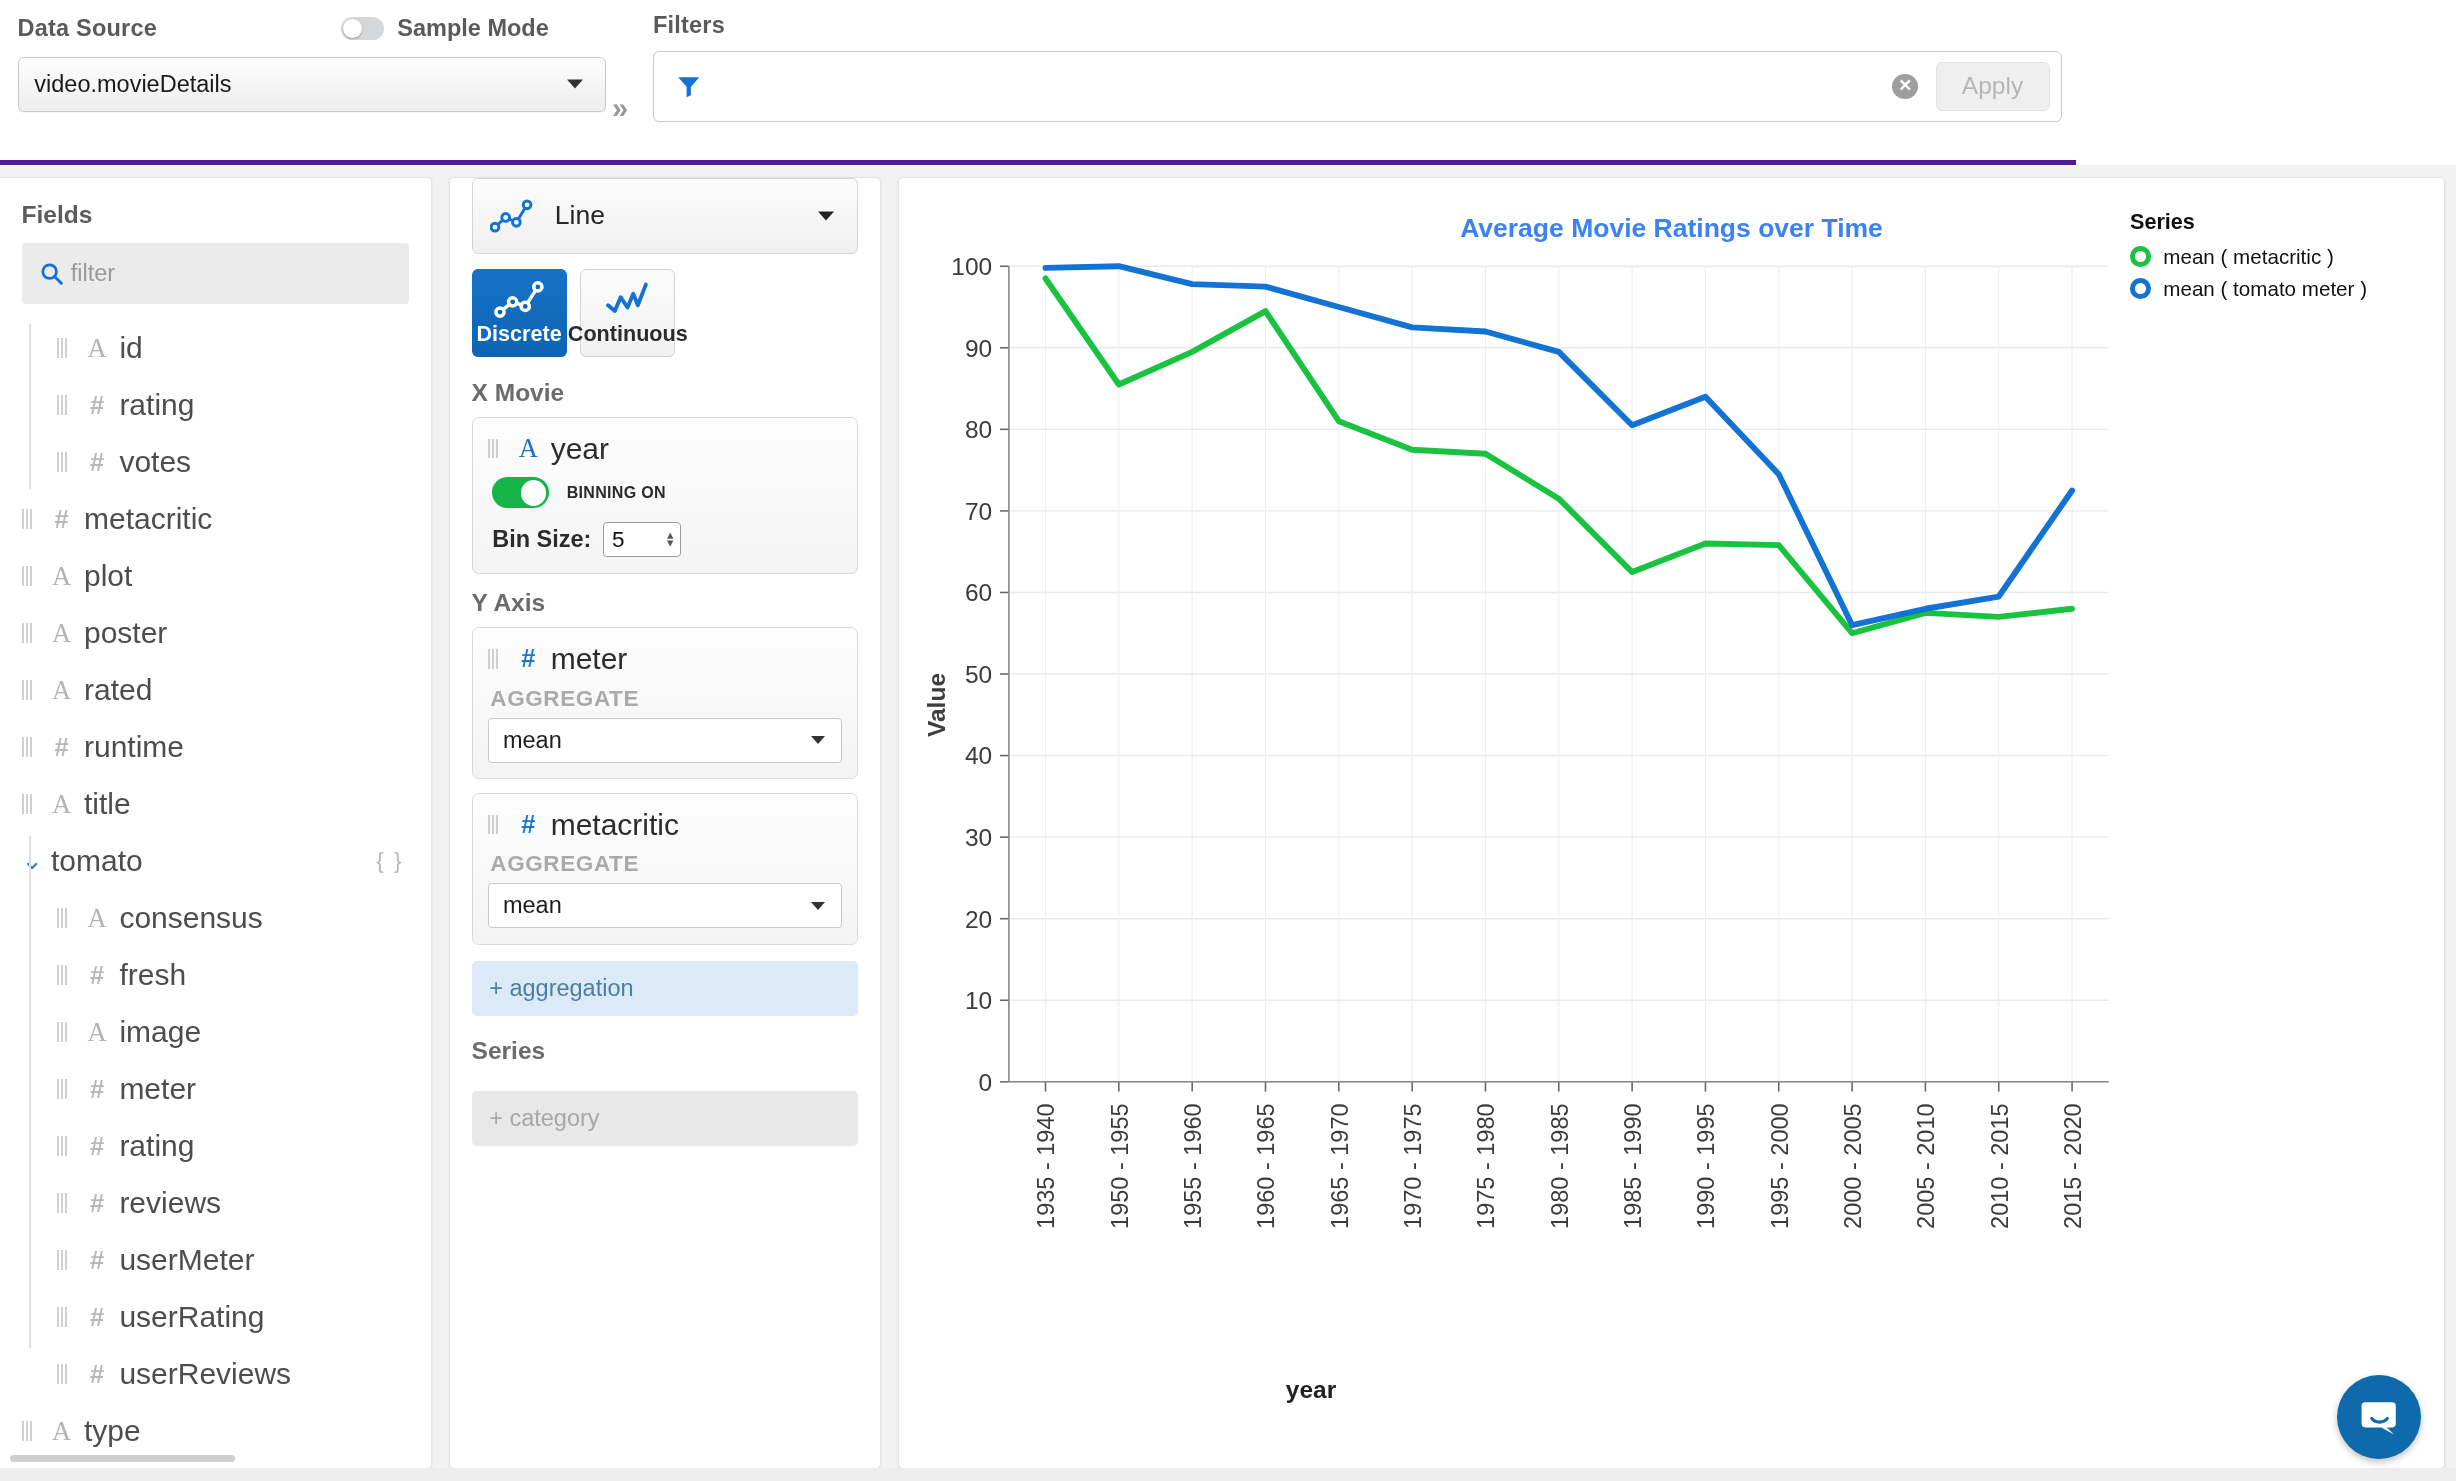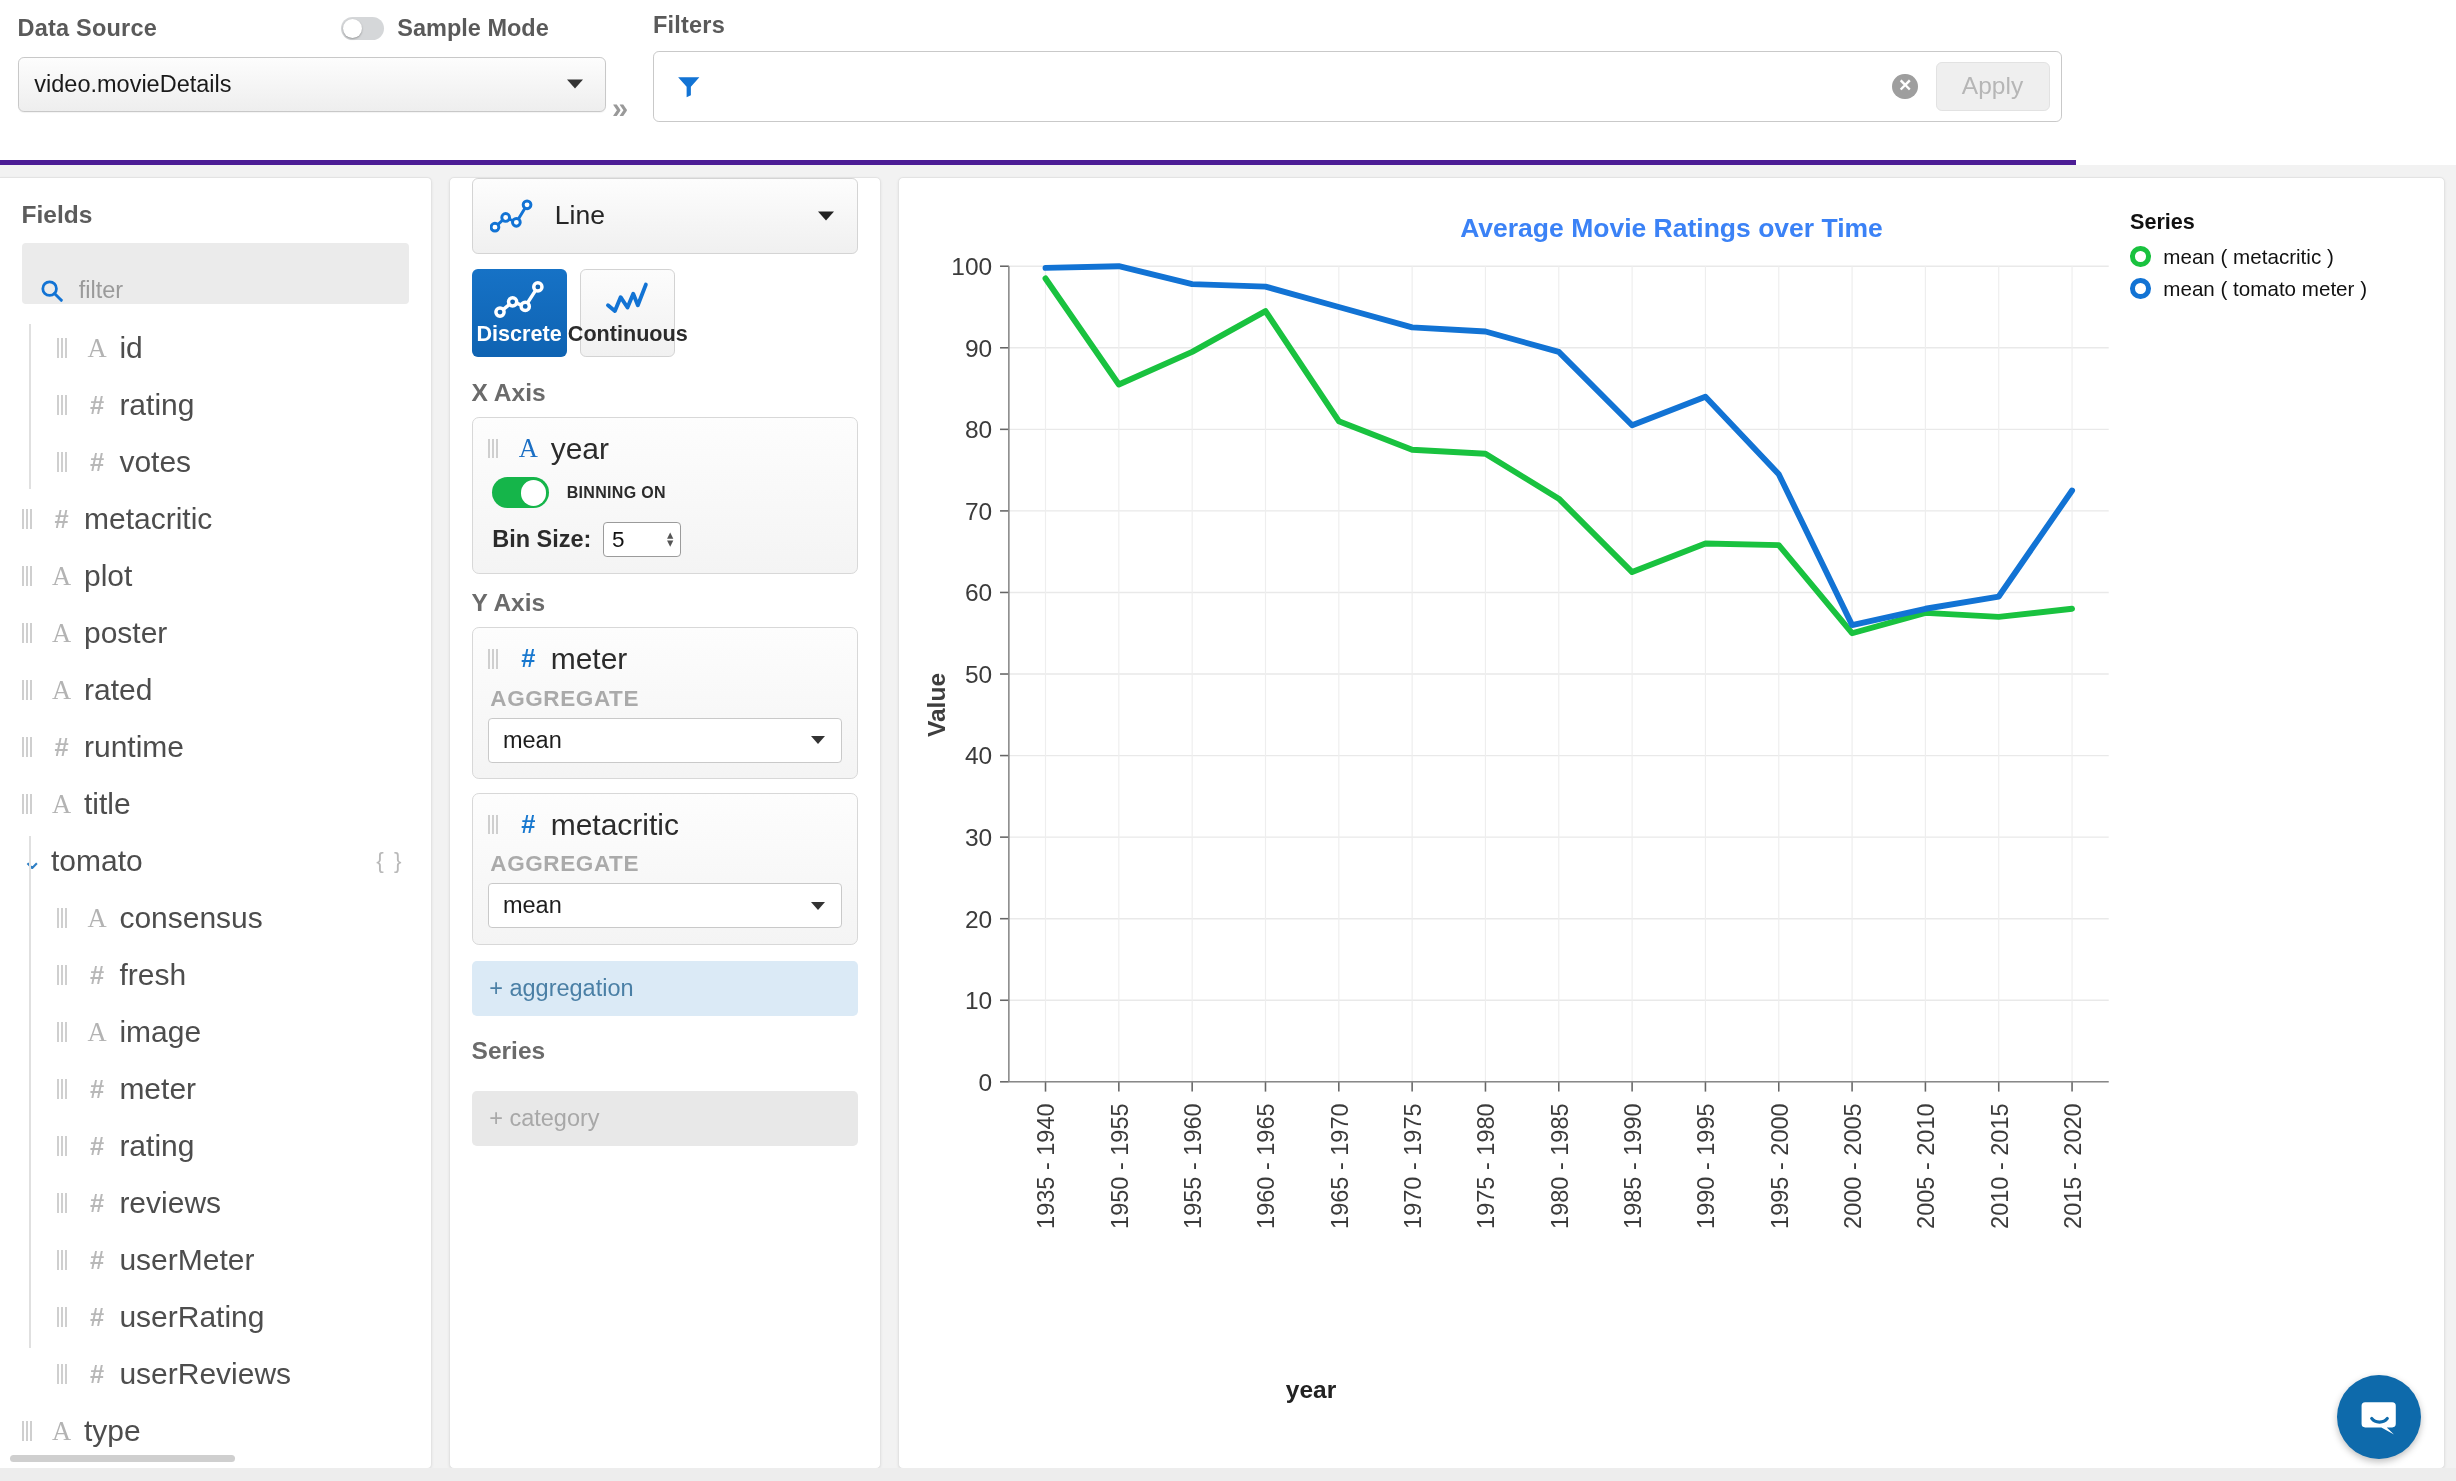--- a/index.html
+++ b/index.html
@@ -90,21 +90,21 @@
     position: absolute;
   }
 
   
   #fields-panel { left: 0; top: 11.8px; width: 432px; height: 1292px; border-left: none; border-radius: 0 4.9px 4.9px 0;}
   .panel-title {
     font-size: 24.5px; font-weight: bold; color: #5c5c5c; padding: 23.5px 0 13.7px 21.6px;
   }
   .field-filter {
     margin: 0 21.6px; height: 61px; background: #ebebeb; border-radius: 3.9px;
-    display: flex; align-items: flex-end; gap: 14px; padding: 0 17.6px;
+    display: flex; align-items: center; gap: 6px; padding: 0 17.6px;
   }
   .mag { width: 25.5px; height: 25.5px; flex: 0 0 auto; }
   .field-filter .ph { font-size: 23.5px; color: #9a9a9a; }
 
   .field-list { margin-top: 15.7px; position: relative; }
   .frow {
     display: flex; align-items: center; height: 57px; padding-left: 21.6px;
     position: relative;
   }
   .frow.indent { padding-left: 57px; }
@@ -505,21 +505,21 @@
         <span>Discrete</span>
       </div>
       <div class="tg off">
         <svg width="51" height="39" viewBox="0 0 44 34">
           <polyline points="5,22 11,27 16,15 22,24 27,12 31,22 38,4" fill="none" stroke="#1273d4" stroke-width="3.4" stroke-linejoin="round" stroke-linecap="round"></polyline>
         </svg>
         <span>Continuous</span>
       </div>
     </div>
 
-    <div class="sec-label">X Axis</div>
+    <div class="sec-label">X Movie</div>
     <div class="shelf">
       <div class="shelf-head">
         <span class="grip">
             <i></i>
             <i></i>
             <i></i>
           </span>
         <span class="ticon">A</span>
         <span class="fname">year</span>
       </div>

